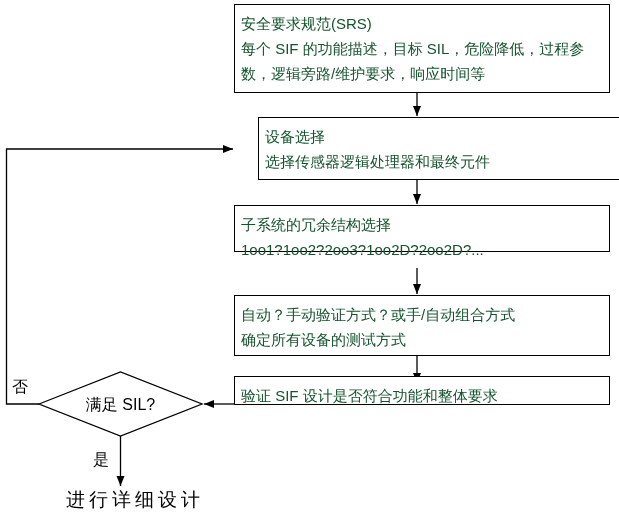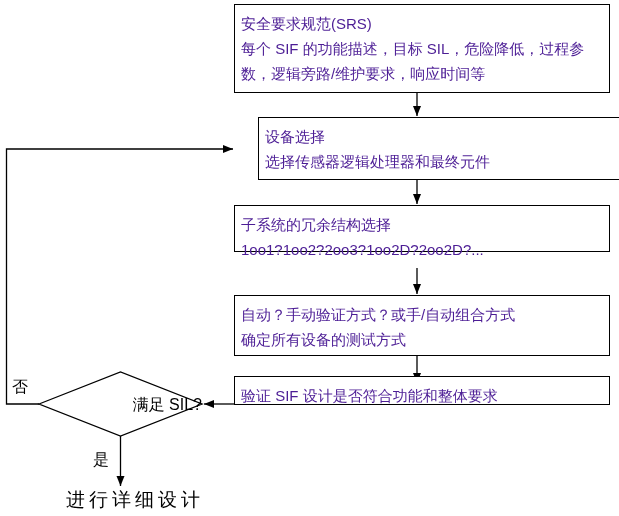--- a/index.html
+++ b/index.html
@@ -19,36 +19,36 @@
   .box {
     position: absolute;
     left: 234px;
     width: 376px;
     box-sizing: border-box;
     border: 1px solid #000000;
     background: #ffffff;
     padding: 6px 5px 0 6px;
     font-size: 15px;
     line-height: 25px;
-    color: #4c1d95;
+    color: #14532d;
   }
   .box-line { white-space: nowrap; }
   .float-label {
     position: absolute;
     font-size: 16px;
     line-height: 19px;
     color: #000000;
     white-space: nowrap;
   }
   .diamond-label {
     position: absolute;
     left: 39px;
     top: 395px;
     width: 163px;
-    text-align: right;
+    text-align: center;
     font-size: 16px;
     line-height: 19px;
     white-space: nowrap;
   }
   .terminal-label {
     position: absolute;
     left: 35px;
     top: 489px;
     width: 200px;
     text-align: center;

